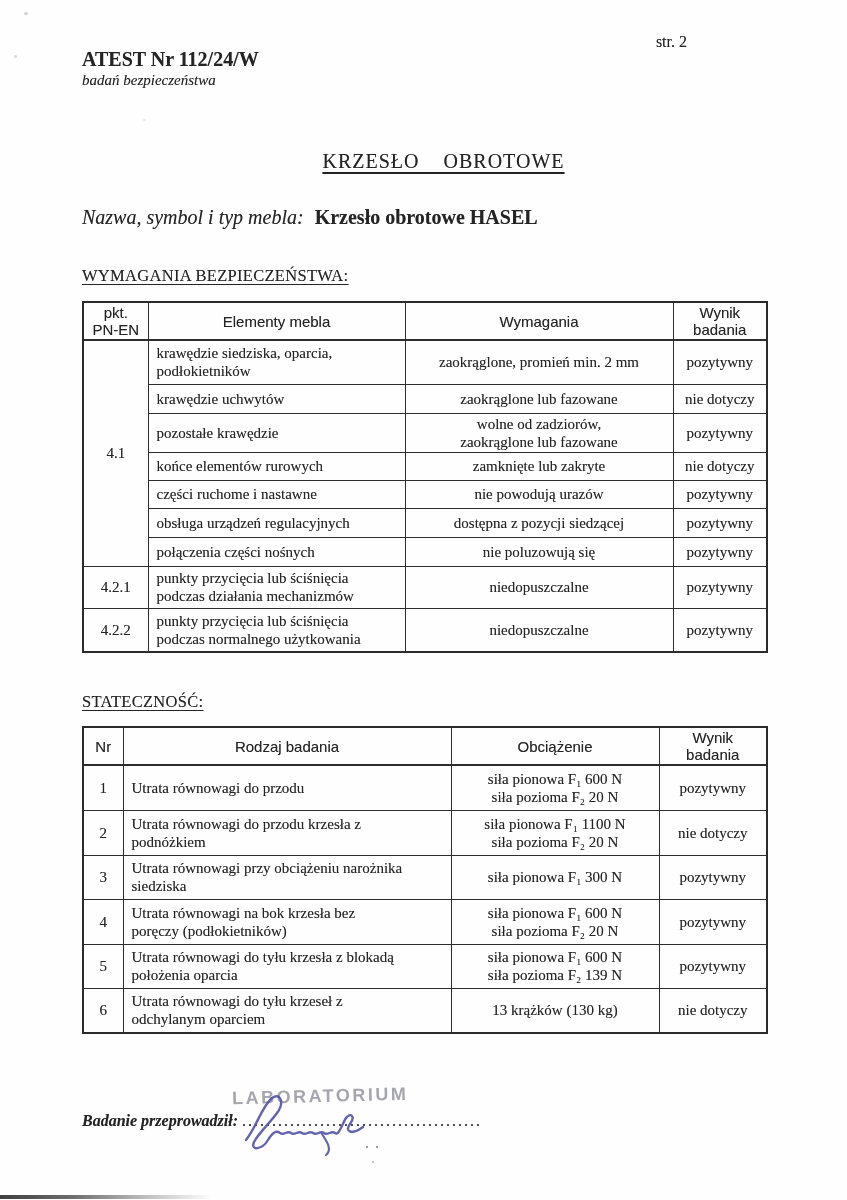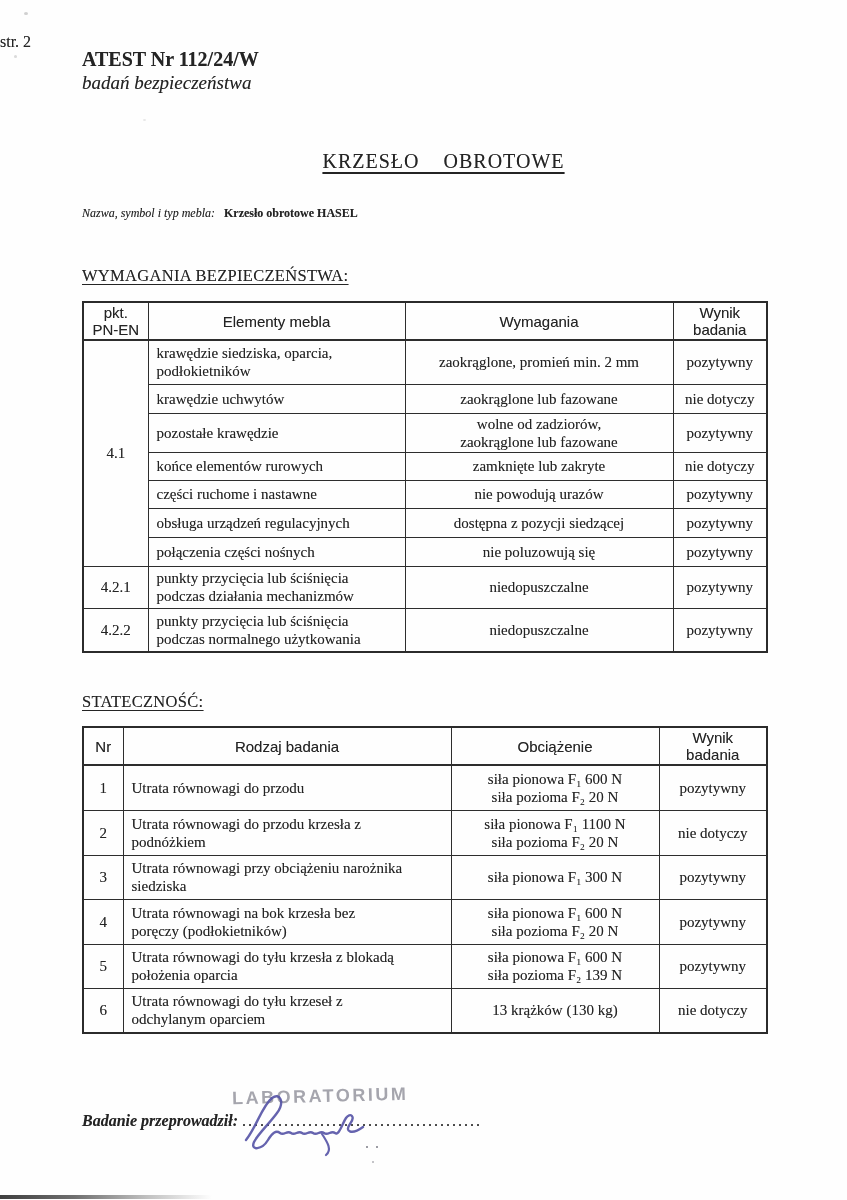--- a/index.html
+++ b/index.html
@@ -3,30 +3,30 @@
 <meta charset="utf-8">
 <style>
   html,body{margin:0;padding:0;background:#e8e8e8;}
   .paper{
     position:relative;width:847px;height:1200px;margin:0 auto;
     background:#fefefe;overflow:hidden;
     font-family:"Liberation Serif","DejaVu Serif",serif;
     color:#242424;
     text-shadow:0 0 .6px rgba(60,60,60,.45);
   }
-  .page-num{position:absolute;top:33px;left:0;width:687px;text-align:left;font-size:16px;}
+  .page-num{position:absolute;top:33px;left:0;width:687px;text-align:right;font-size:16px;}
   .atest{position:absolute;top:48px;left:82px;font-size:20px;font-weight:bold;}
-  .atest-sub{position:absolute;top:72px;left:82px;font-size:19px;font-style:italic;}
+  .atest-sub{position:absolute;top:72px;left:82px;font-size:15px;font-style:italic;}
   .doc-title{
     position:absolute;top:150px;left:0;width:847px;text-align:center;
     font-size:20px;letter-spacing:1px;word-spacing:18px;
     text-decoration:underline;text-underline-offset:4px;
     transform:translateX(20px);
   }
-  .name-line{position:absolute;top:206px;left:82px;font-size:12px;}
+  .name-line{position:absolute;top:206px;left:82px;font-size:20px;}
   .name-line .lbl{font-style:italic;}
   .name-line .val{font-weight:bold;margin-left:6px;}
   .sec-heading{
     position:absolute;left:82px;font-size:16.5px;letter-spacing:.3px;
     text-decoration:underline;text-underline-offset:3px;
   }
   .h1pos{top:266px;}
   .h2pos{top:692px;}
 
   table{position:absolute;left:82px;width:684px;border-collapse:collapse;table-layout:fixed;

